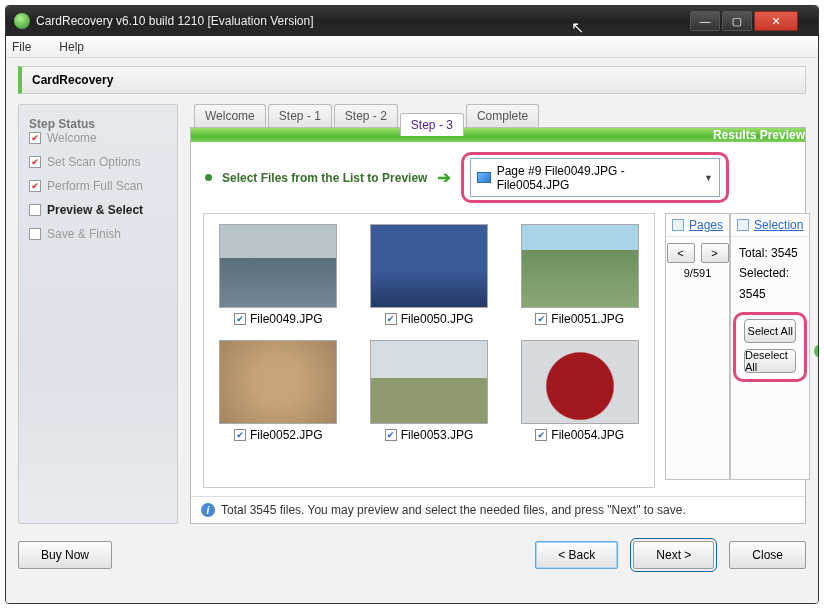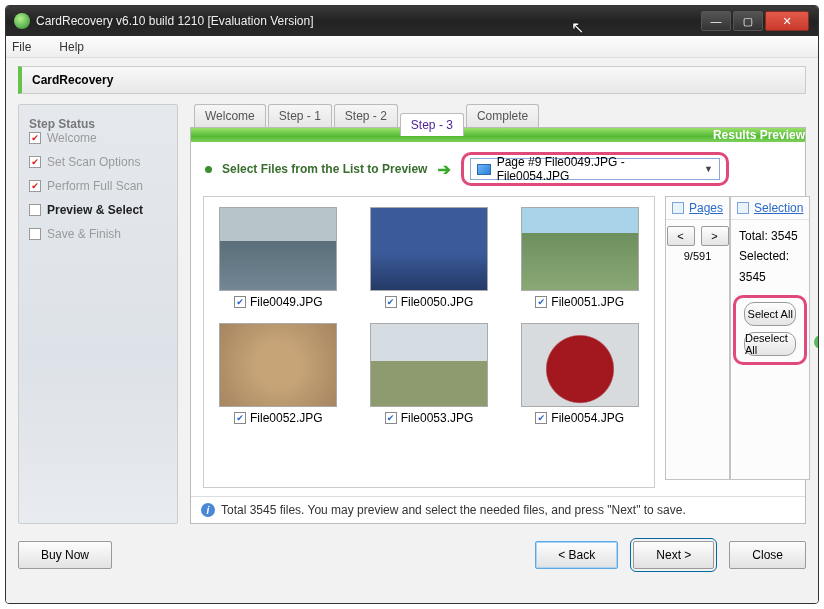--- a/index.html
+++ b/index.html
@@ -1,18 +1,18 @@
 <!DOCTYPE html>
 <html><head>
 <meta charset="utf-8">
 <style>
 * { box-sizing: border-box; margin: 0; padding: 0; font-family: "Segoe UI", Tahoma, sans-serif; font-size: 12px; }
 body { background: #fff; width: 824px; height: 609px; position: relative; }
 .outer-border { position: absolute; inset: 5px; border: 1px solid #333; border-radius: 4px; overflow: hidden; background: #fff; }
-.titlebar { height: 30px; background: linear-gradient(to bottom, #3a3a3a, #222 50%, #2a2a2a); display: flex; align-items: center; padding: 0 9px 0 8px; color: #eee; }
+.titlebar { height: 30px; background: linear-gradient(to bottom, #3a3a3a, #222 50%, #2a2a2a); display: flex; align-items: center; padding: 0 20px 0 8px; color: #eee; }
 .titlebar .icon { width: 16px; height: 16px; margin-right: 6px; background: radial-gradient(circle at 40% 35%, #aef08a, #2e8b2e); border-radius: 50%; }
 .titlebar .title { flex: 1; font-size: 12px; }
 .win-btns { display: flex; }
 .win-btn { width: 30px; height: 20px; margin-left: 2px; border-radius: 2px; display: flex; align-items: center; justify-content: center; color: #fff; font-size: 11px; }
 .win-min, .win-max { background: linear-gradient(to bottom, #555, #333); border: 1px solid #555; }
 .win-close { background: linear-gradient(to bottom, #e35b4b, #c93a2b); border: 1px solid #8a2b22; width: 44px; }
 .menubar { height: 22px; background: linear-gradient(to bottom, #fdfdfd, #eee); border-bottom: 1px solid #ddd; display: flex; align-items: center; padding-left: 6px; gap: 28px; color: #333; }
 .content { position: absolute; top: 52px; left: 0; right: 0; bottom: 0; background: #f2f2f2; padding: 8px 12px 12px 12px; }
 .heading-bar { height: 28px; background: linear-gradient(to bottom, #f8f8f8, #e8e8e8); border: 1px solid #ccc; border-left: 4px solid #66c24a; display: flex; align-items: center; padding-left: 10px; font-weight: bold; margin-bottom: 10px; }
 .body-row { display: flex; gap: 12px; height: 420px; }
@@ -26,38 +26,38 @@
 .tabs { display: flex; gap: 2px; padding-left: 4px; }
 .tab { padding: 4px 10px; border: 1px solid #bbb; border-bottom: none; background: linear-gradient(to bottom, #f6f6f6, #e6e6e6); border-radius: 3px 3px 0 0; color: #555; }
 .tab.active { background: #fff; color: #4c1d95; position: relative; top: 9px; }
 .panel { flex: 1; border: 1px solid #bbb; background: #fff; display: flex; flex-direction: column; }
 .green-banner { height: 14px; background: linear-gradient(to bottom, #9be06a, #54b935 60%, #7ed35a); color: #fff; font-weight: bold; display: flex; align-items: center; justify-content: flex-end; padding-right: 0; }
 .select-row { display: flex; align-items: center; padding: 10px 14px; gap: 10px; }
 .bullet { width: 7px; height: 7px; background: #3a8f2e; border-radius: 50%; }
 .select-label { color: #3a6e2e; font-weight: bold; }
 .arrow { color: #3aa82a; font-size: 16px; font-weight: bold; }
 .page-dd-wrap { border: 3px solid #e04a7a; border-radius: 10px; padding: 3px 6px; }
-.page-dd { width: 250px; height: 22px; border: 1px solid #8aa9d6; background: #fff; display: flex; align-items: center; padding: 0 6px; gap: 6px; font-size: 11px; }
+.page-dd { width: 250px; height: 39px; border: 1px solid #8aa9d6; background: #fff; display: flex; align-items: center; padding: 0 6px; gap: 6px; font-size: 11px; }
 .dd-icon { width: 14px; height: 11px; background: linear-gradient(135deg, #6fb7ff, #2b7fd4); border: 1px solid #2b6aa8; }
 .dd-caret { margin-left: auto; font-size: 9px; color: #444; }
 .grid-area { flex: 1; display: flex; padding: 0 12px 8px 12px; gap: 10px; }
 .thumbs-box { flex: 1; border: 1px solid #ccc; padding: 10px; display: grid; grid-template-columns: repeat(3, 1fr); grid-auto-rows: min-content; gap: 14px 22px; align-content: start; }
 .thumb { display: flex; flex-direction: column; align-items: center; }
 .thumb-img { width: 118px; height: 84px; border: 1px solid #aaa; background: #888; }
 .thumb-cap { display: flex; align-items: center; gap: 4px; margin-top: 4px; font-size: 11px; }
 .tcb { width: 12px; height: 12px; border: 1px solid #888; background: #fff; display: inline-flex; align-items: center; justify-content: center; color: #2b6acb; font-size: 9px; }
 .right-col { width: 128px; display: flex; flex-direction: row; }
 .rc-box { border: 1px solid #c3c3c3; background: #fcfcfc; margin-bottom: 8px; }
 .rc-head { display: flex; align-items: center; gap: 5px; padding: 4px 6px; color: #2b6acb; text-decoration: underline; font-size: 11px; border-bottom: 1px solid #e4e4e4; }
 .rc-head .hic { width: 12px; height: 12px; border: 1px solid #7aa3d6; background: #eaf2fb; }
 .nav-btns { display: flex; justify-content: center; gap: 6px; padding: 6px 0 2px; }
 .sm-btn { width: 28px; height: 20px; border: 1px solid #9a9a9a; background: linear-gradient(to bottom, #fdfdfd, #e4e4e4); border-radius: 2px; display: flex; align-items: center; justify-content: center; font-size: 11px; }
 .pg-ind { text-align: center; font-size: 11px; padding: 2px 0 6px; }
 .sel-body { padding: 6px 8px; font-size: 11px; line-height: 1.7; }
-.act-btn { height: 24px; border: 1px solid #9a9a9a; background: linear-gradient(to bottom, #fdfdfd, #e4e4e4); border-radius: 10px; display: flex; align-items: center; justify-content: center; font-size: 11px; margin: 0 6px 6px; }
+.act-btn { height: 24px; border: 1px solid #9a9a9a; background: linear-gradient(to bottom, #fdfdfd, #e4e4e4); border-radius: 4px; display: flex; align-items: center; justify-content: center; font-size: 11px; margin: 0 6px 6px; }
 .sel-highlight { border: 3px solid #e04a7a; border-radius: 10px; padding: 4px 2px; margin: 2px 2px 6px; }
 .questions { display: flex; align-items: center; gap: 5px; color: #2b6acb; text-decoration: underline; font-size: 11px; padding: 2px 4px; }
 .q-icon { width: 14px; height: 14px; border-radius: 50%; background: #5cb85c; color: #fff; display: flex; align-items: center; justify-content: center; font-size: 10px; font-weight: bold; }
 .info-bar { border-top: 1px solid #ddd; padding: 6px 10px; display: flex; align-items: center; gap: 6px; color: #333; font-size: 11px; }
 .info-icon { width: 14px; height: 14px; border-radius: 50%; background: #4a88d6; color: #fff; display: flex; align-items: center; justify-content: center; font-size: 10px; font-style: italic; font-weight: bold; }
 .footer { display: flex; align-items: center; margin-top: 14px; gap: 12px; }
 .footer .spacer { flex: 1; }
 .btn { height: 28px; padding: 0 22px; border: 1px solid #9a9a9a; background: linear-gradient(to bottom, #fdfdfd, #e2e2e2); border-radius: 2px; display: flex; align-items: center; justify-content: center; font-size: 12px; }
 .btn.back { border-color: #5aa9e6; box-shadow: 0 0 0 1px #a9d4f5 inset; }
 .next-wrap { border: 1px solid #0369a1; border-radius: 6px; padding: 2px; }

